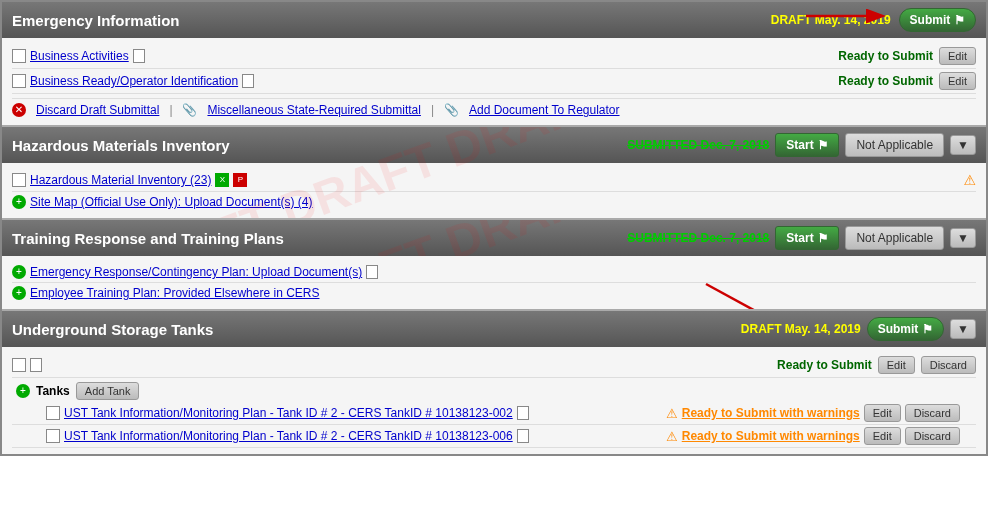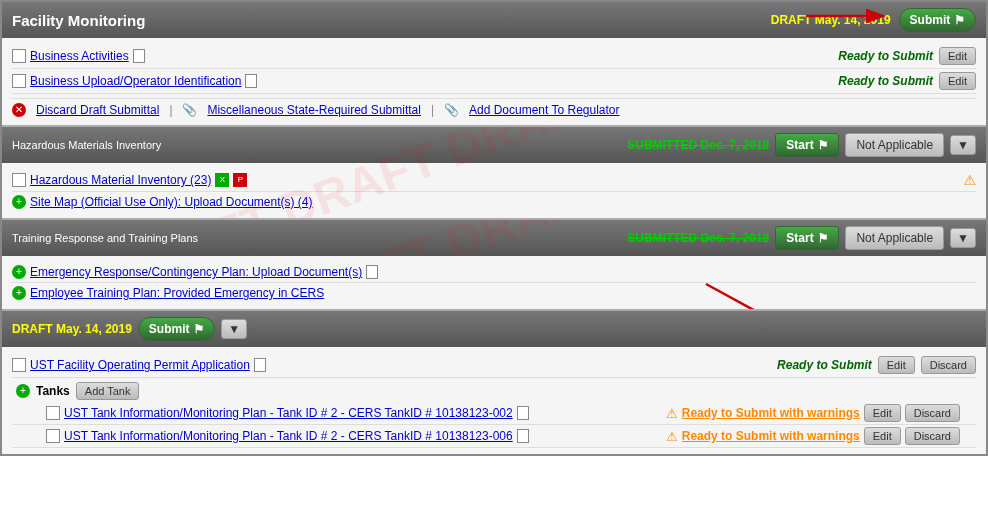--- a/index.html
+++ b/index.html
@@ -17,22 +17,22 @@
     
     .section-header {
       background: linear-gradient(to bottom, #777, #555);
       color: #fff;
       padding: 6px 10px;
       display: flex;
       align-items: center;
       justify-content: space-between;
     }
     .section-header h2 {
-      font-size: 11px;
-      font-weight: normal;
+      font-size: 15px;
+      font-weight: bold;
       color: #fff;
     }
     .section-header-right {
       display: flex;
       align-items: center;
       gap: 6px;
     }
     .facility-header {
       background: linear-gradient(to bottom, #777, #555);
       color: #fff;
@@ -87,21 +87,20 @@
     .link {
       color: #00c;
       text-decoration: underline;
       cursor: pointer;
     }
 
     .status-ready {
       color: #060;
       font-weight: bold;
       font-size: 12px;
-      font-style: italic;
     }
     .status-warnings {
       color: #f80;
       font-weight: bold;
       font-size: 12px;
     }
 
     
     .btn-submit {
       background: linear-gradient(to bottom, #4a4, #363);
@@ -280,21 +279,21 @@
       position: relative;
     }
   </style>
 </head>
 <body>
 
 <div class="page-wrapper">
 
   <div class="section-wrapper section-divider">
     <div class="facility-header">
-      <h2>Facility Monitoring</h2>
+      <h2>Emergency Information</h2>
       <div class="facility-header-right">
         <span class="draft-label">DRAFT May. 14, 2019</span>
         <button class="btn-submit">
           <span>Submit</span>
           <span>⚑</span>
         </button>
 
         <svg style="position:absolute;top:-2px;right:80px;width:90px;height:35px;overflow:visible;pointer-events:none;">
           <defs>
             <marker id="arr1" markerWidth="8" markerHeight="8" refX="6" refY="3" orient="auto">
@@ -315,21 +314,21 @@
         </div>
         <div class="facility-row-right">
           <span class="status-ready">Ready to Submit</span>
           <button class="btn-edit">Edit</button>
         </div>
       </div>
 
       <div class="facility-row">
         <div class="facility-row-left">
           <span style="display:inline-block;width:14px;height:14px;border:1px solid #888;background:#fff;vertical-align:middle;"></span>
-          <a class="link">Business Upload/Operator Identification</a>
+          <a class="link">Business Ready/Operator Identification</a>
           <span style="display:inline-block;width:12px;height:14px;border:1px solid #888;background:#fff;vertical-align:middle;"></span>
         </div>
         <div class="facility-row-right">
           <span class="status-ready">Ready to Submit</span>
           <button class="btn-edit">Edit</button>
         </div>
       </div>
 
       <div class="action-bar">
         <span class="icon-circle-red">✕</span>
@@ -410,43 +409,43 @@
         <div class="facility-row-left">
           <span class="icon-circle-green">+</span>
           <a class="link">Emergency Response/Contingency Plan: Upload Document(s)</a>
           <span style="display:inline-block;width:12px;height:14px;border:1px solid #888;background:#fff;vertical-align:middle;"></span>
         </div>
       </div>
 
       <div class="facility-row">
         <div class="facility-row-left">
           <span class="icon-circle-green">+</span>
-          <a class="link">Employee Training Plan: Provided Emergency in CERS</a>
+          <a class="link">Employee Training Plan: Provided Elsewhere in CERS</a>
         </div>
       </div>
     </div>
   </div>
 
   <div class="section-wrapper">
     <div class="section-header">
+      <h2>Underground Storage Tanks</h2>
       <div class="section-header-right">
         <span class="draft-label">DRAFT May. 14, 2019</span>
         <button class="btn-submit">
           <span>Submit</span>
           <span>⚑</span>
         </button>
         <button class="btn-collapse">▼</button>
       </div>
     </div>
     <div class="section-body">
 
       <div class="facility-row">
         <div class="facility-row-left">
           <span style="display:inline-block;width:14px;height:14px;border:1px solid #888;background:#fff;vertical-align:middle;"></span>
-          <a class="link">UST Facility Operating Permit Application</a>
           <span style="display:inline-block;width:12px;height:14px;border:1px solid #888;background:#fff;vertical-align:middle;"></span>
         </div>
         <div class="facility-row-right">
           <span class="status-ready">Ready to Submit</span>
           <button class="btn-edit">Edit</button>
           <button class="btn-discard">Discard</button>
         </div>
       </div>
 
       <div class="tanks-label-row">

